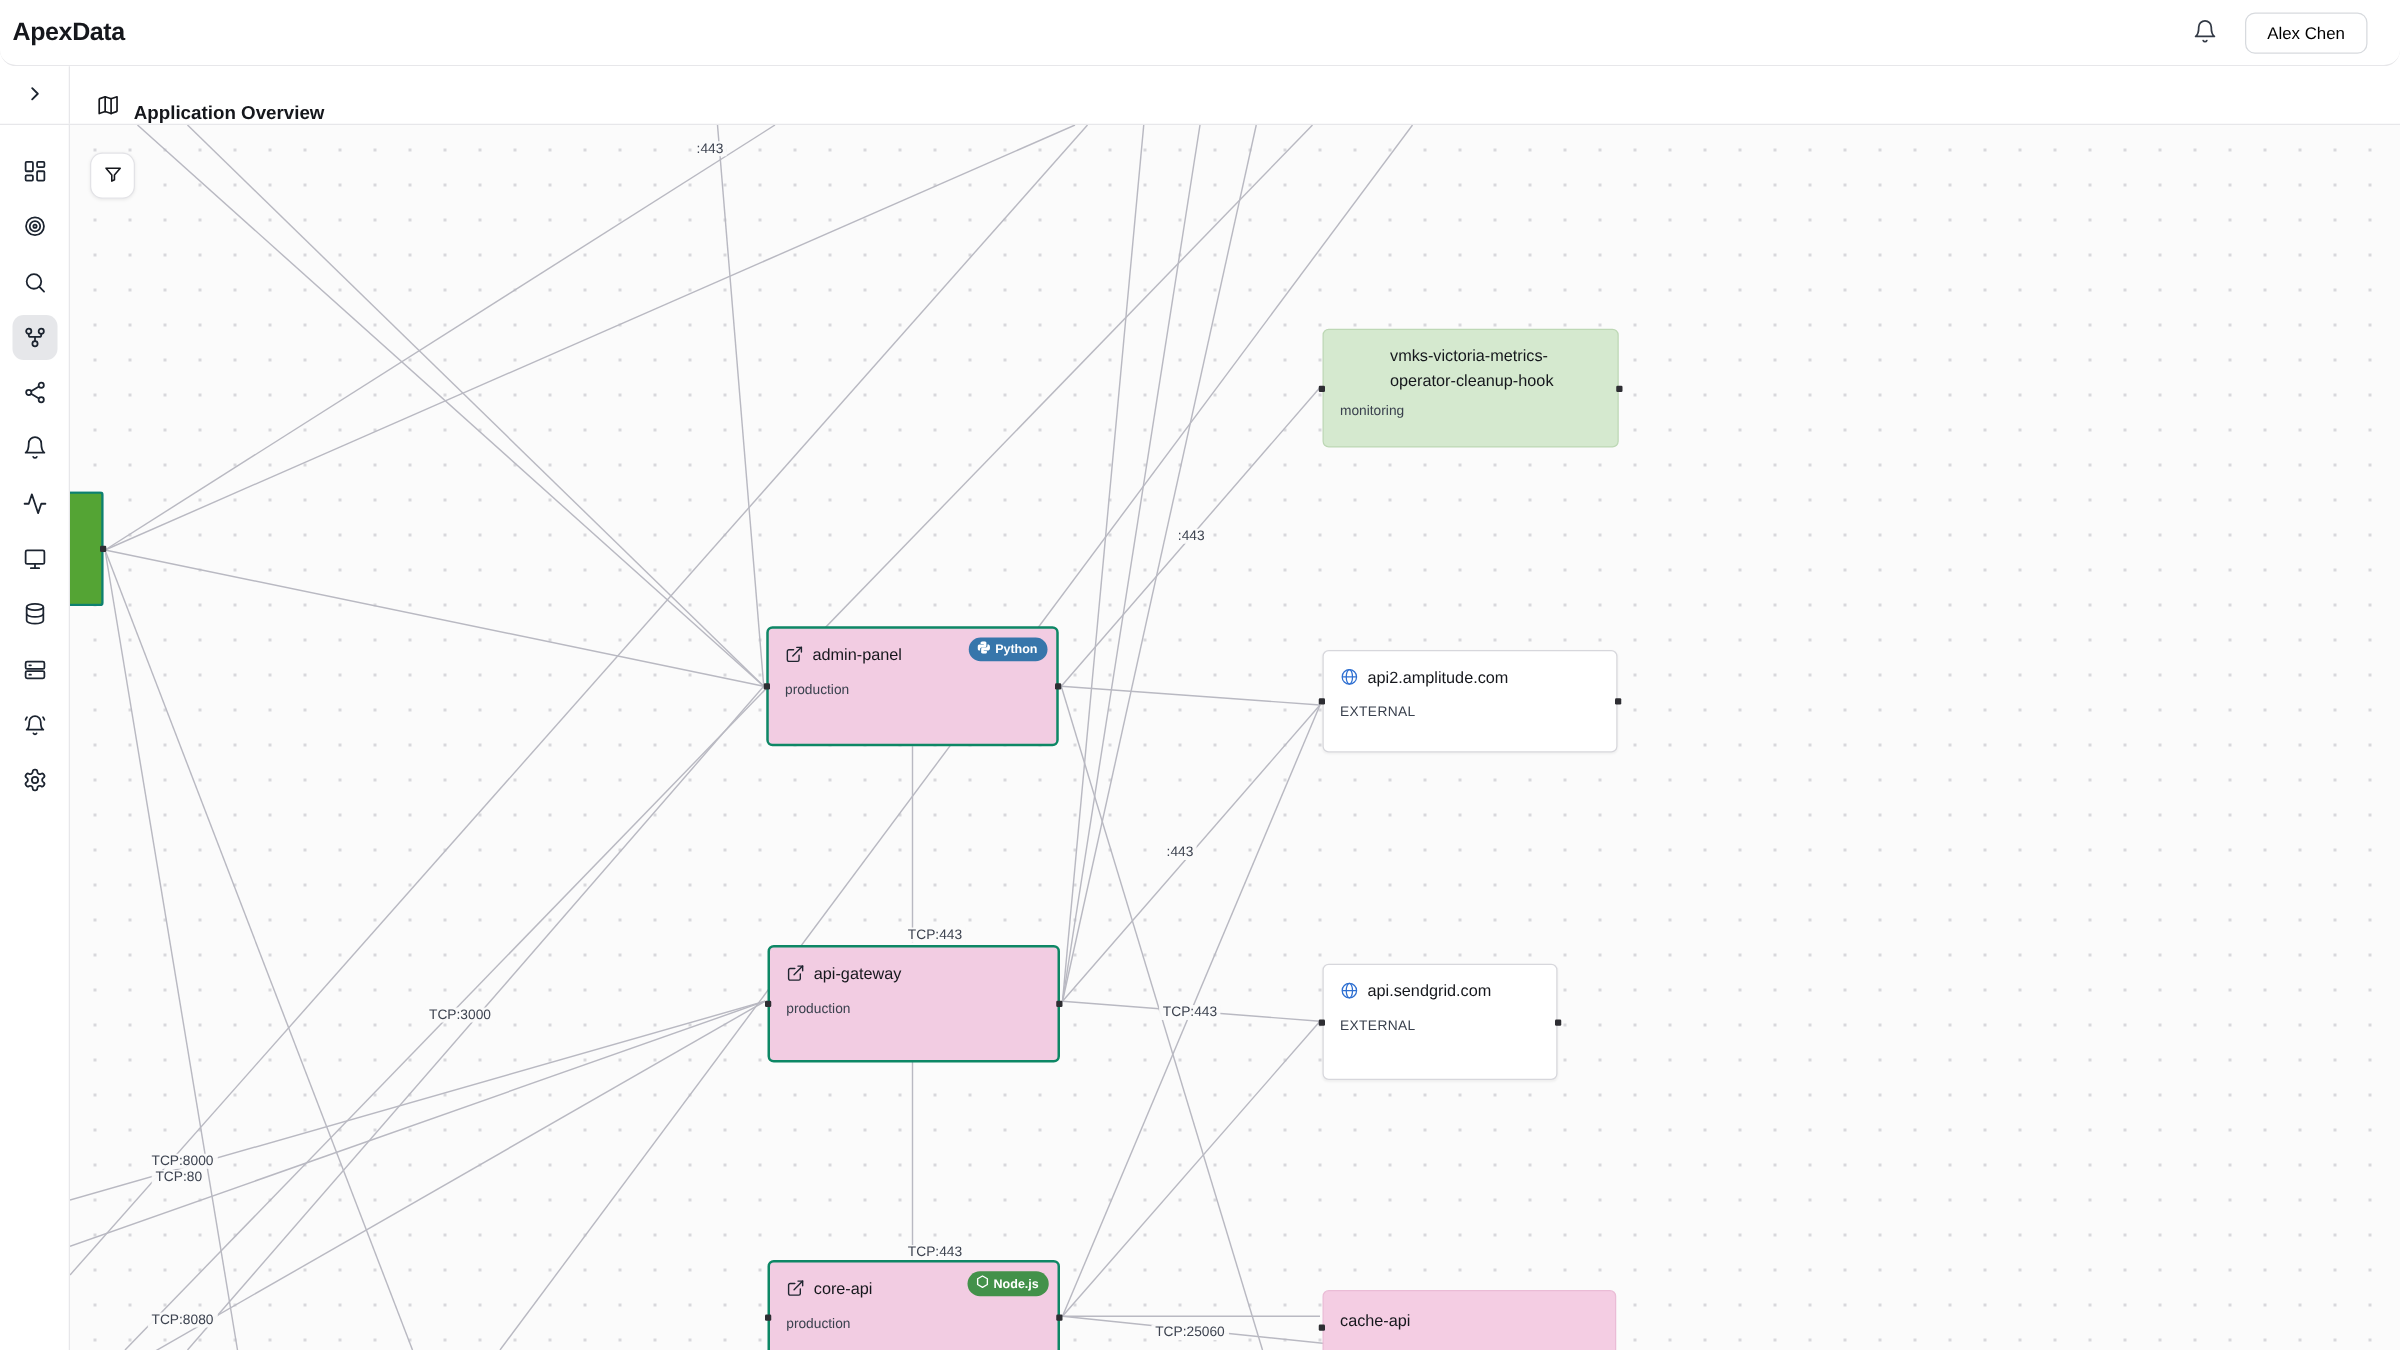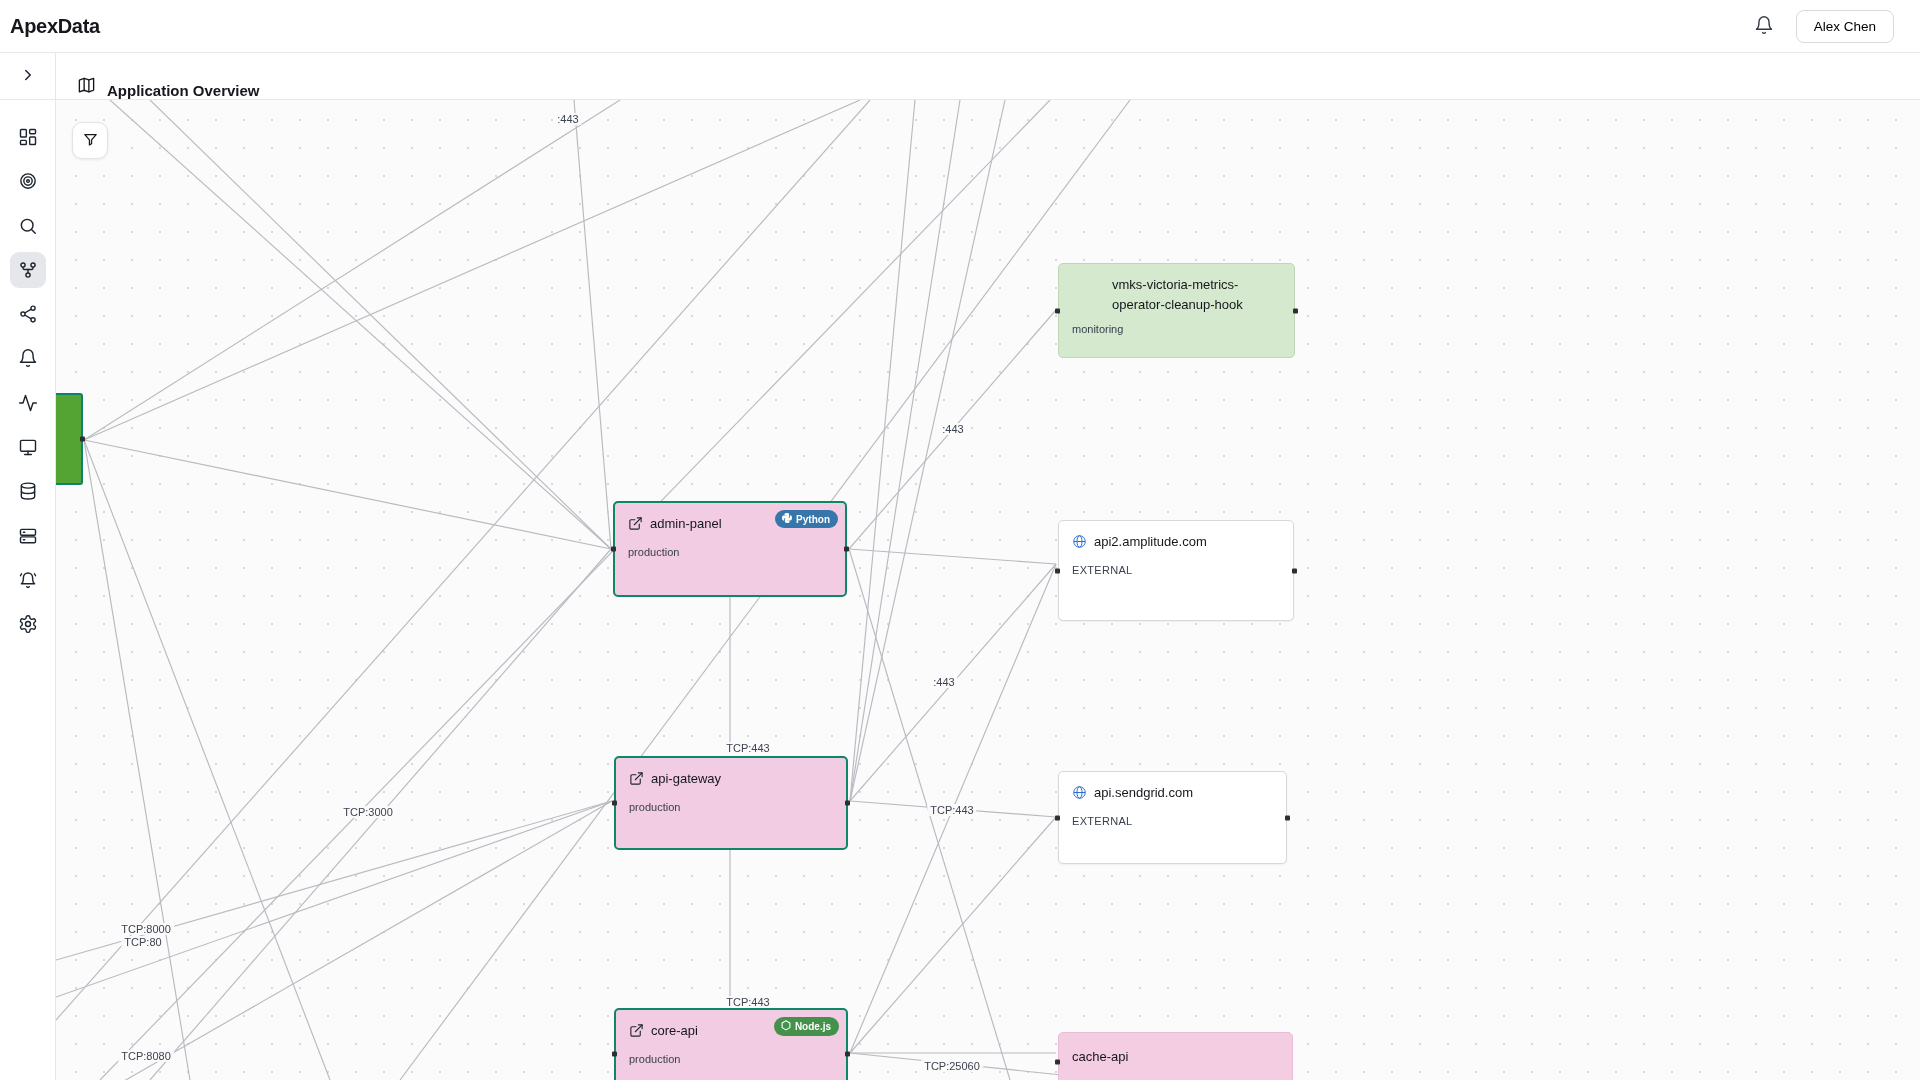--- a/index.html
+++ b/index.html
@@ -1,21 +1,21 @@
 <!DOCTYPE html>
 <html><head>
 <meta charset="utf-8">
 <style>
   * { box-sizing: border-box; }
   html,body { margin:0; padding:0; width:1920px; height:1080px; overflow:hidden;
     font-family:"Liberation Sans", sans-serif; background:#ffffff; color:#16181d; }
 
   
   .topbar { position:absolute; top:0; left:0; width:1920px; height:53px; background:#fff;
-    border-bottom:1px solid #e7e7ea; display:flex; align-items:center; padding:0 26px 0 10px; z-index:40; }
+    border-bottom:1px solid #e7e7ea; display:flex; align-items:center; padding:0 26px 0 10px; z-index:40;border-radius:13px; }
   .brand { font-size:20px; font-weight:700; letter-spacing:-0.3px; color:#15171c; }
   .topbar-right { margin-left:auto; display:flex; align-items:center; gap:18px; }
   .icon-btn { background:none; border:none; padding:4px; cursor:pointer; color:#333a46; display:flex; }
   .user-btn { height:33px; padding:0 17px; border:1px solid #d7dade; border-radius:8px; background:#fff;
     font-family:inherit; font-size:13.5px; color:#000000; cursor:pointer; }
 
   
   .subheader { position:absolute; top:53px; left:0; width:1920px; height:47px; background:#fff;
     border-bottom:1px solid #e7e7ea; display:flex; align-items:stretch; z-index:35; }
   .collapse-cell { width:56px; display:flex; align-items:center; justify-content:center;
@@ -306,21 +306,21 @@
             <path d="M10 14 21 3"></path>
             <path d="M18 13v6a2 2 0 0 1-2 2H5a2 2 0 0 1-2-2V8a2 2 0 0 1 2-2h6"></path>
           </svg></span>
       <span>admin-panel</span>
     </div>
     <div class="node-sub">production</div>
     <span class="handle l"></span>
     <span class="handle r"></span>
   </div>
 
-  <div class="node external node-pad" style="left:1002px; top:420px; width:236px; height:101px;">
+  <div class="node external node-pad" style="left:1002px; top:420px; width:236px; height:82px;">
     <div class="node-title-row">
       <span><svg width="15" height="15" viewBox="0 0 24 24" fill="none" stroke="#2e6fd1" stroke-width="1.6">
             <circle cx="12" cy="12" r="9.2"></circle>
             <path d="M2.8 12h18.4"></path>
             <ellipse cx="12" cy="12" rx="4" ry="9.2"></ellipse>
           </svg></span>
       <span>api2.amplitude.com</span>
     </div>
     <div class="node-sub ext">EXTERNAL</div>
     <span class="handle l"></span>
@@ -334,21 +334,21 @@
             <path d="M10 14 21 3"></path>
             <path d="M18 13v6a2 2 0 0 1-2 2H5a2 2 0 0 1-2-2V8a2 2 0 0 1 2-2h6"></path>
           </svg></span>
       <span>api-gateway</span>
     </div>
     <div class="node-sub">production</div>
     <span class="handle l"></span>
     <span class="handle r"></span>
   </div>
 
-  <div class="node external node-pad" style="left:1002px; top:671px; width:229px; height:93px;">
+  <div class="node external node-pad" style="left:1002px; top:671px; width:188px; height:93px;">
     <div class="node-title-row">
       <span><svg width="15" height="15" viewBox="0 0 24 24" fill="none" stroke="#2e6fd1" stroke-width="1.6">
             <circle cx="12" cy="12" r="9.2"></circle>
             <path d="M2.8 12h18.4"></path>
             <ellipse cx="12" cy="12" rx="4" ry="9.2"></ellipse>
           </svg></span>
       <span>api.sendgrid.com</span>
     </div>
     <div class="node-sub ext">EXTERNAL</div>
     <span class="handle l"></span>

